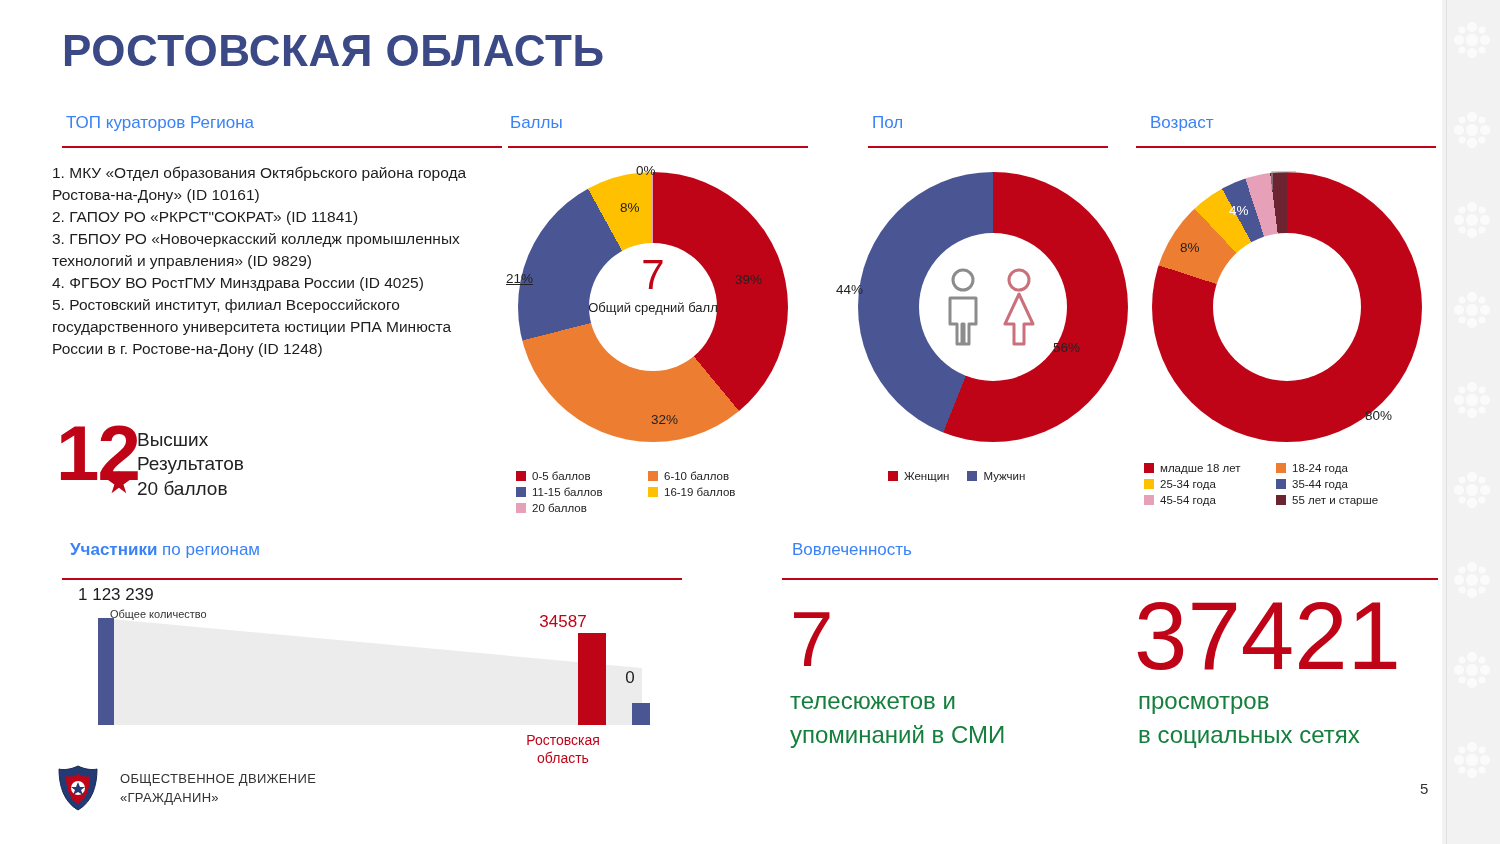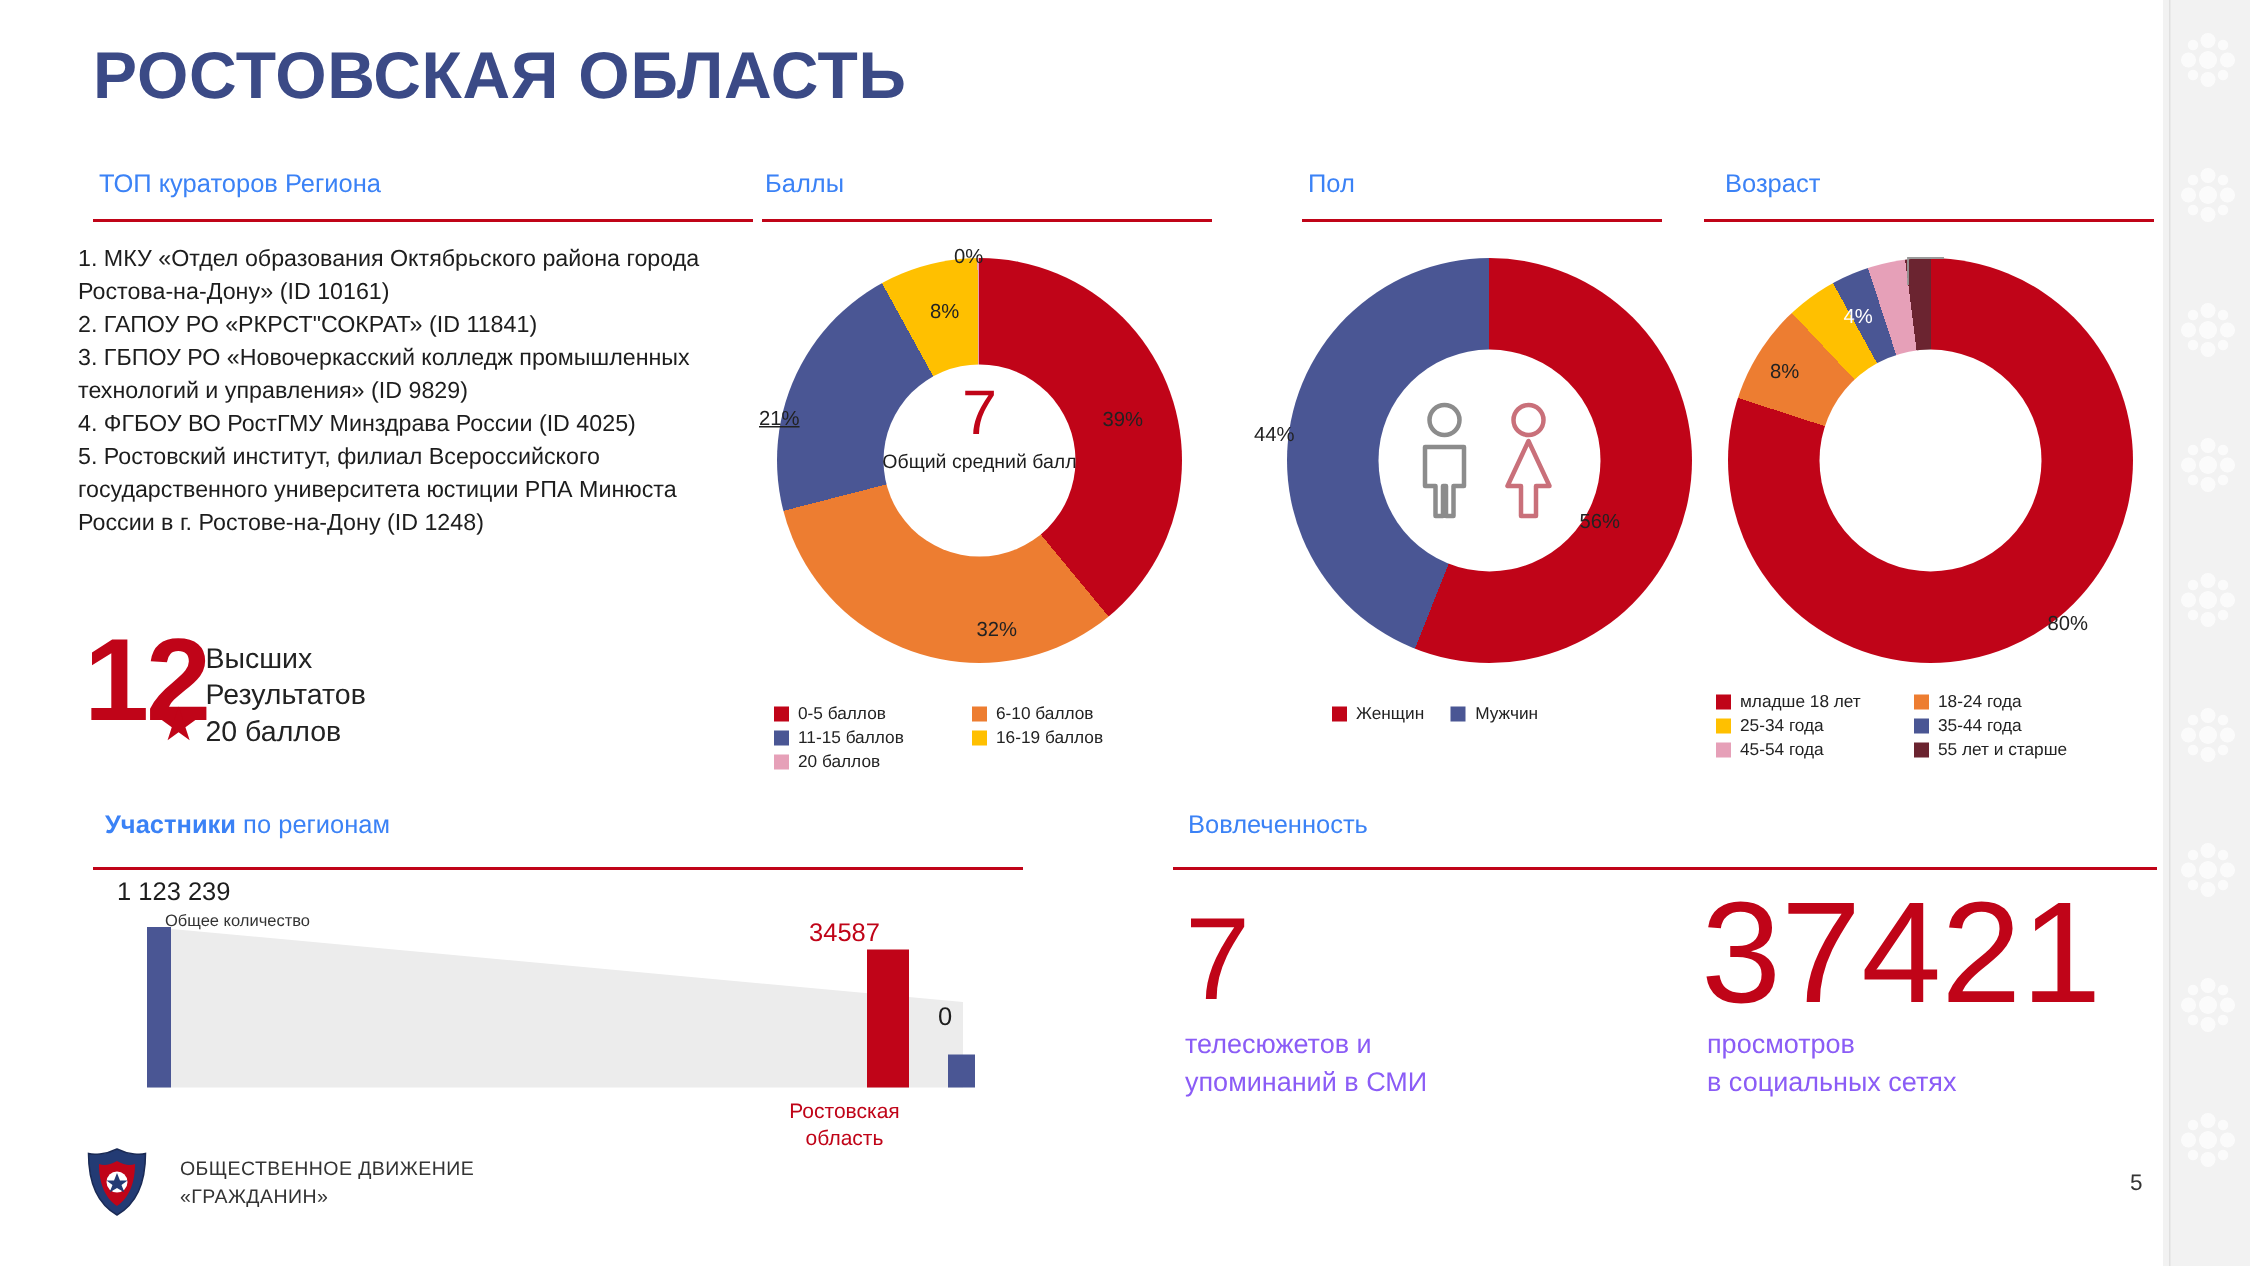--- a/index.html
+++ b/index.html
@@ -164,22 +164,22 @@
     line-height: 1.25;
   }
   
   .big-red {
     position: absolute;
     color: #c00418;
     font-weight: normal;
   }
   .eng-text {
     position: absolute;
-    font-size: 18px;
-    color: #8b5cf6;
+    font-size: 24px;
+    color: #15803d;
     line-height: 1.4;
   }
   
   .footer-text {
     position: absolute;
     left: 120px; top: 770px;
     font-size: 13px;
     color: #333;
     line-height: 1.45;
     letter-spacing: .3px;

